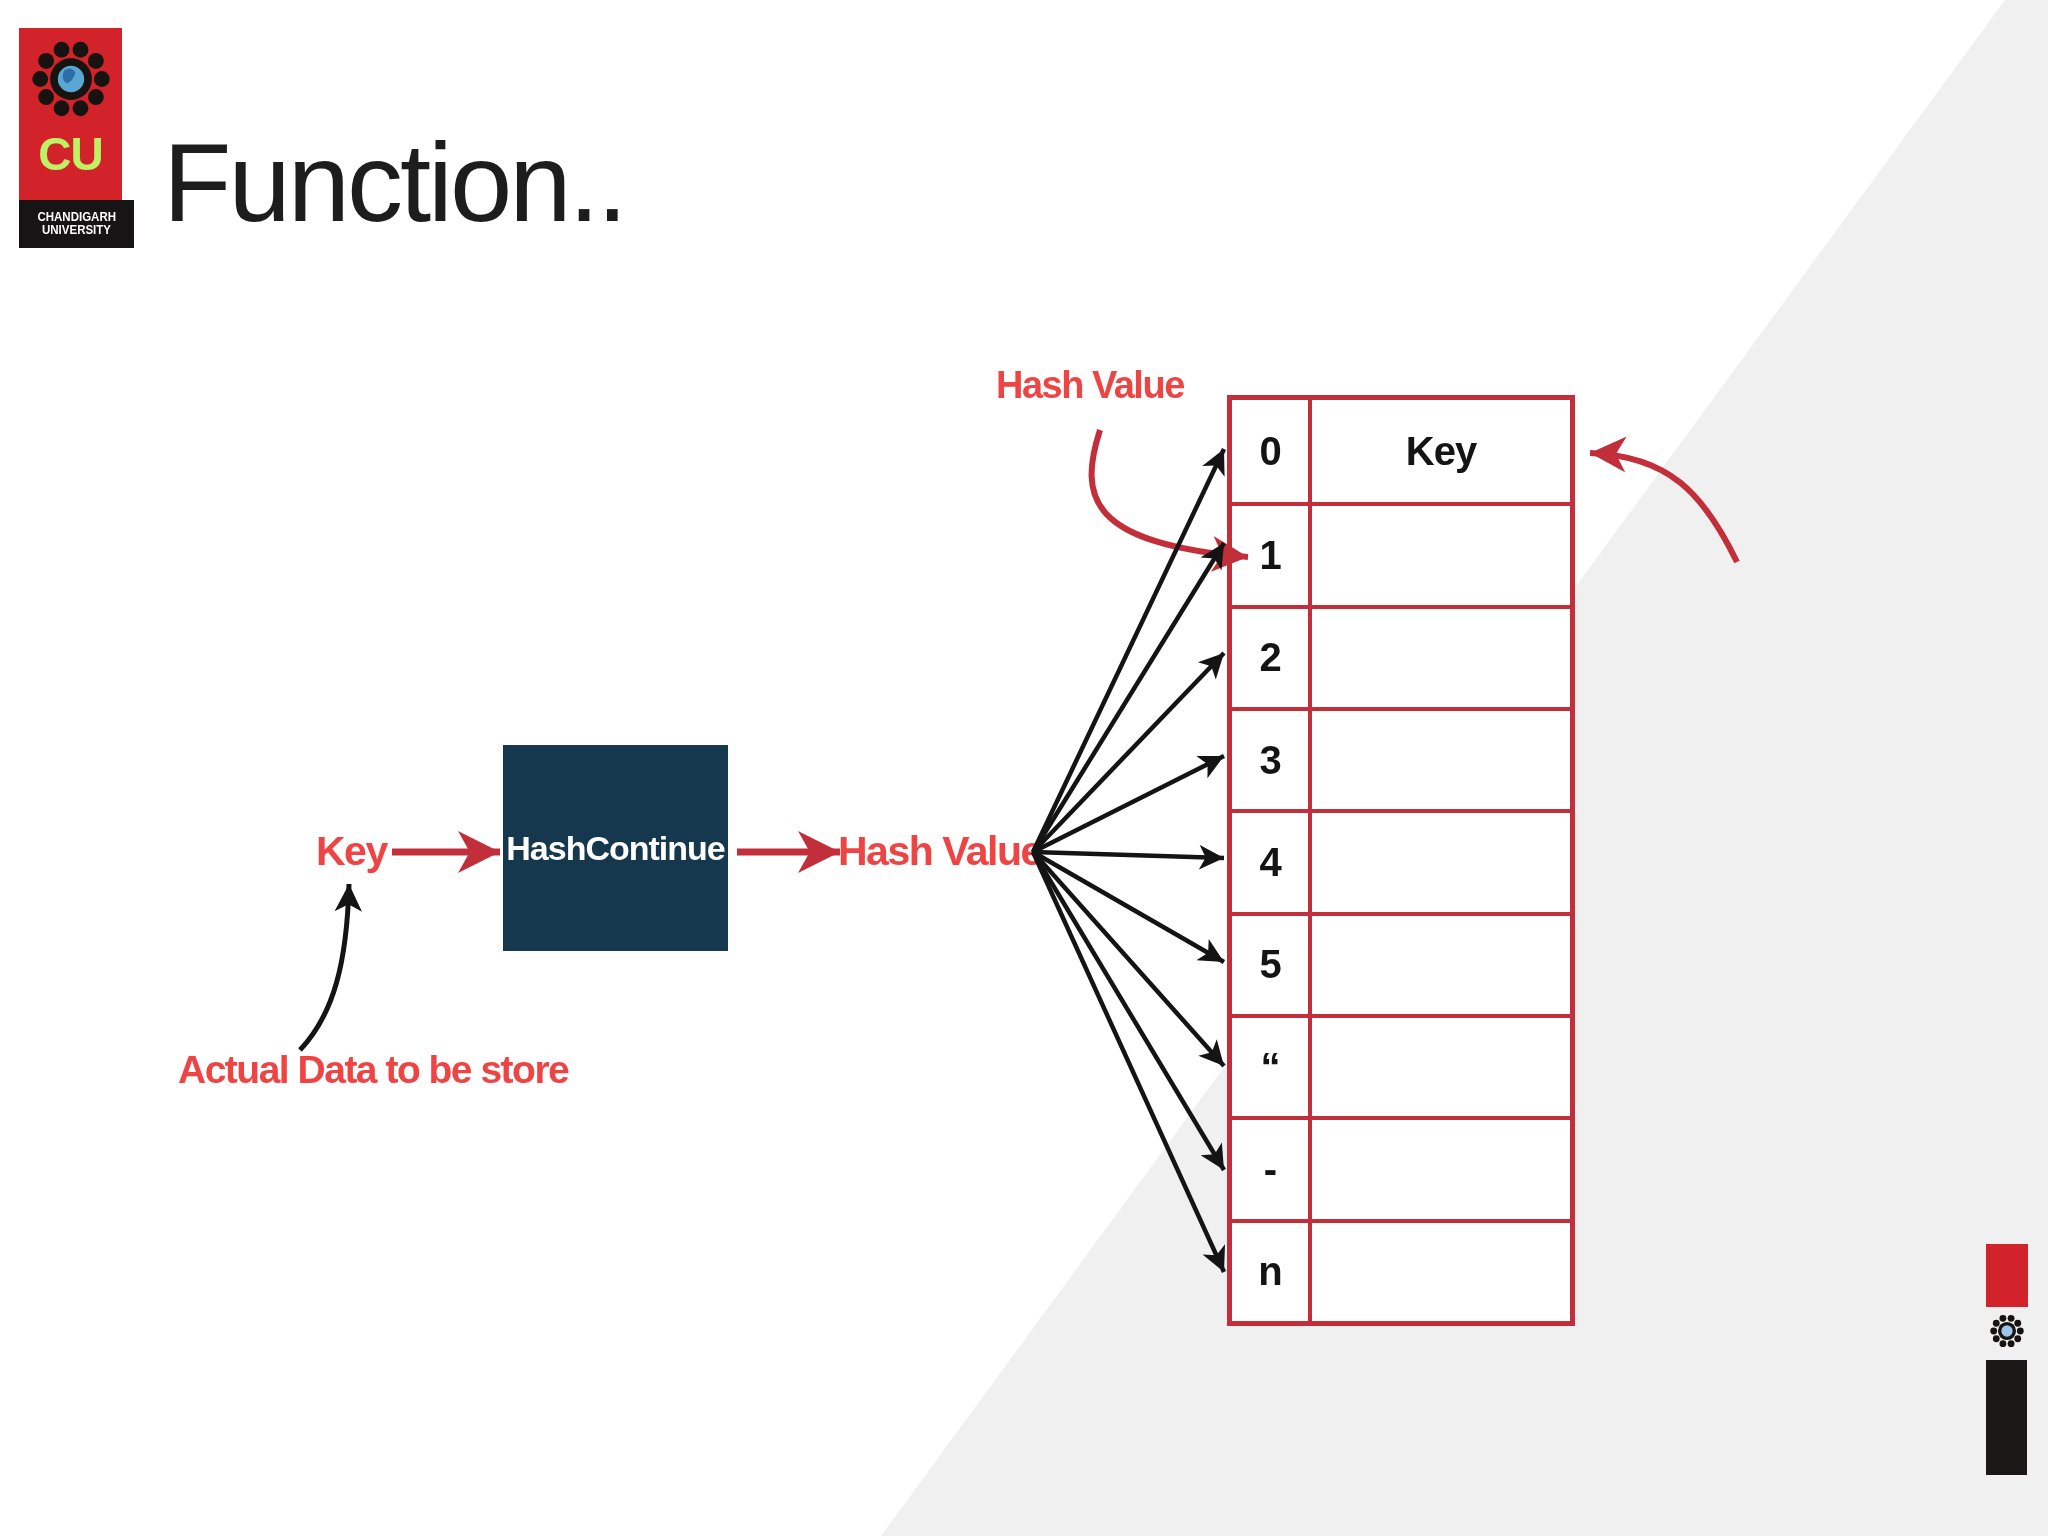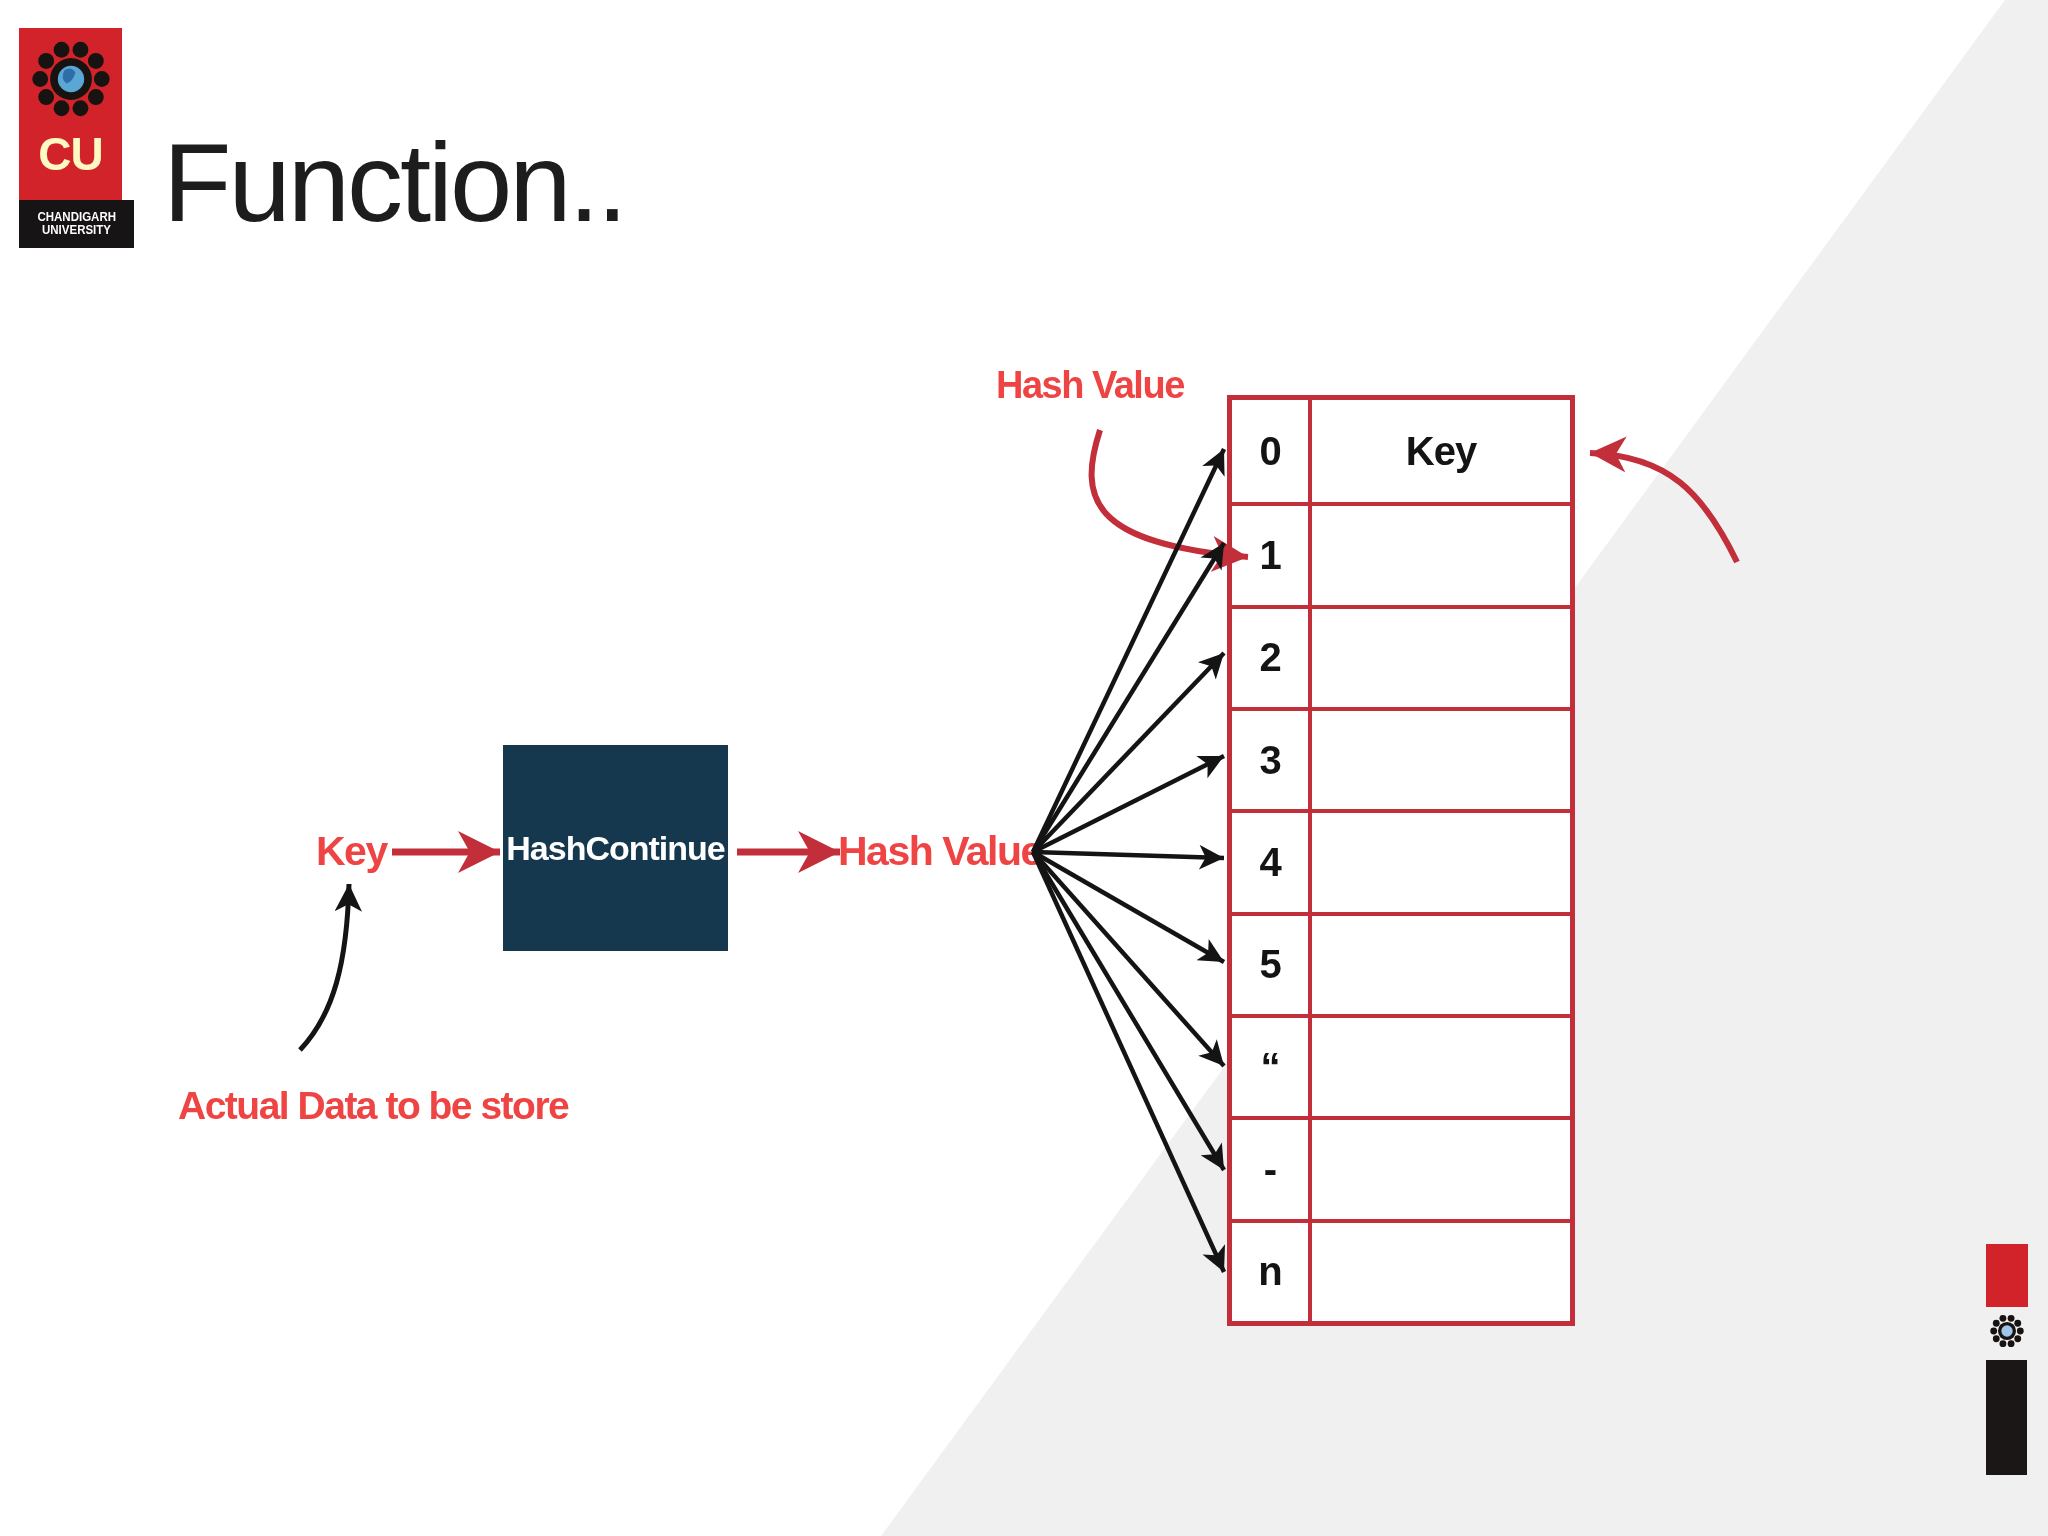--- a/index.html
+++ b/index.html
@@ -5,38 +5,38 @@
   html,body{margin:0;padding:0;background:#ffffff;}
   .slide{position:relative;width:2048px;height:1536px;overflow:hidden;
          font-family:"Liberation Sans", sans-serif;background:#ffffff;}
   .bg{position:absolute;left:0;top:0;z-index:0;}
 
   
   .logo{position:absolute;left:19px;top:28px;width:103px;height:220px;z-index:3;}
   .logo-red{position:absolute;left:0;top:0;width:103px;height:172px;background:#d2232a;
             display:flex;flex-direction:column;align-items:center;}
   .logo-emblem{margin-top:7px;}
-  .logo-abbr{color:#fef9c3;font-weight:bold;font-size:46px;line-height:46px;margin-top:8px;
+  .logo-abbr{color:#bef264;font-weight:bold;font-size:46px;line-height:46px;margin-top:8px;
              letter-spacing:-1px;}
   .logo-band{position:absolute;left:0;top:172px;width:115px;height:48px;background:#161414;
              display:flex;flex-direction:column;align-items:center;justify-content:center;}
   .logo-band div{color:#ffffff;font-weight:bold;font-size:12.5px;line-height:13.5px;
                  transform:scaleX(0.92);letter-spacing:0;}
 
   
   .title{position:absolute;left:163px;top:118px;margin:0;z-index:3;
          font-size:112px;font-weight:400;color:#1d1d1d;letter-spacing:-3px;}
 
   
   .lbl{position:absolute;z-index:3;font-weight:bold;color:#ef4444;
        letter-spacing:-1.5px;white-space:nowrap;}
   .key-left{left:316px;top:828px;font-size:41px;}
   .hv-mid{left:838px;top:828px;font-size:41px;}
   .hv-top{left:996px;top:364px;font-size:38px;}
-  .ads-left{left:178px;top:1084px;font-size:39px;}
+  .ads-left{left:178px;top:1048px;font-size:39px;}
   .ads-right{left:1618px;top:571px;font-size:39px;}
 
   
   .hash-box{position:absolute;left:503px;top:745px;width:225px;height:206px;background:#16384e;
             z-index:3;display:flex;flex-direction:row;align-items:center;justify-content:center;}
   .hash-box div{color:#ffffff;font-weight:bold;font-size:34px;line-height:43px;
                 letter-spacing:-1px;}
 
   
   .htable{position:absolute;left:1227px;top:395px;width:348px;height:931px;z-index:2;

